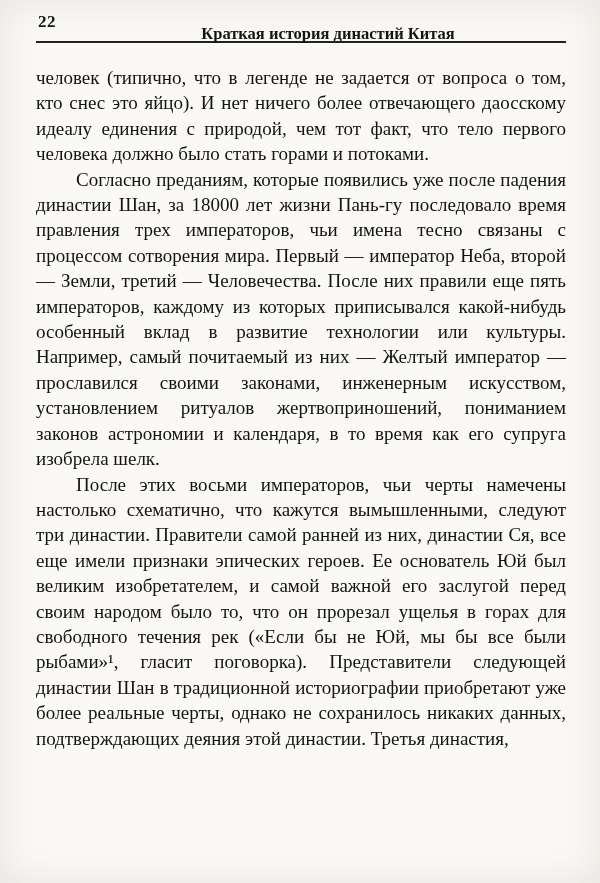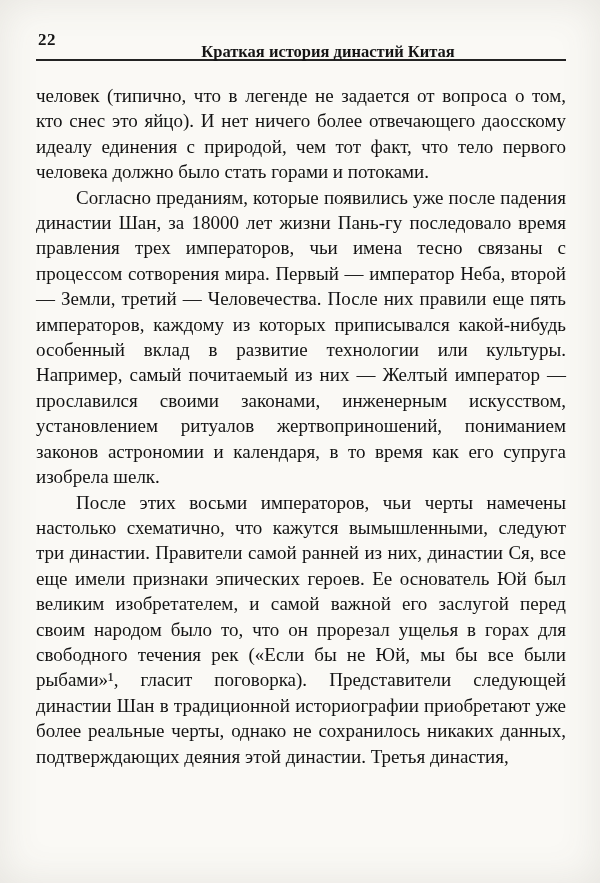--- a/index.html
+++ b/index.html
@@ -12,21 +12,21 @@
     height: 883px;
     overflow: hidden;
     background: #efeeea;
     font-family: "Liberation Serif", "DejaVu Serif", serif;
   }
   .page {
     width: 600px;
     height: 883px;
     background: #faf9f5;
     color: #151515;
-    padding: 30px 34px 18px 36px;
+    padding: 12px 34px 18px 36px;
     position: relative;
   }
   
   .page::after {
     content: "";
     position: absolute;
     inset: 0;
     pointer-events: none;
     box-shadow: inset 0 0 40px rgba(90,85,70,0.12);
   }

